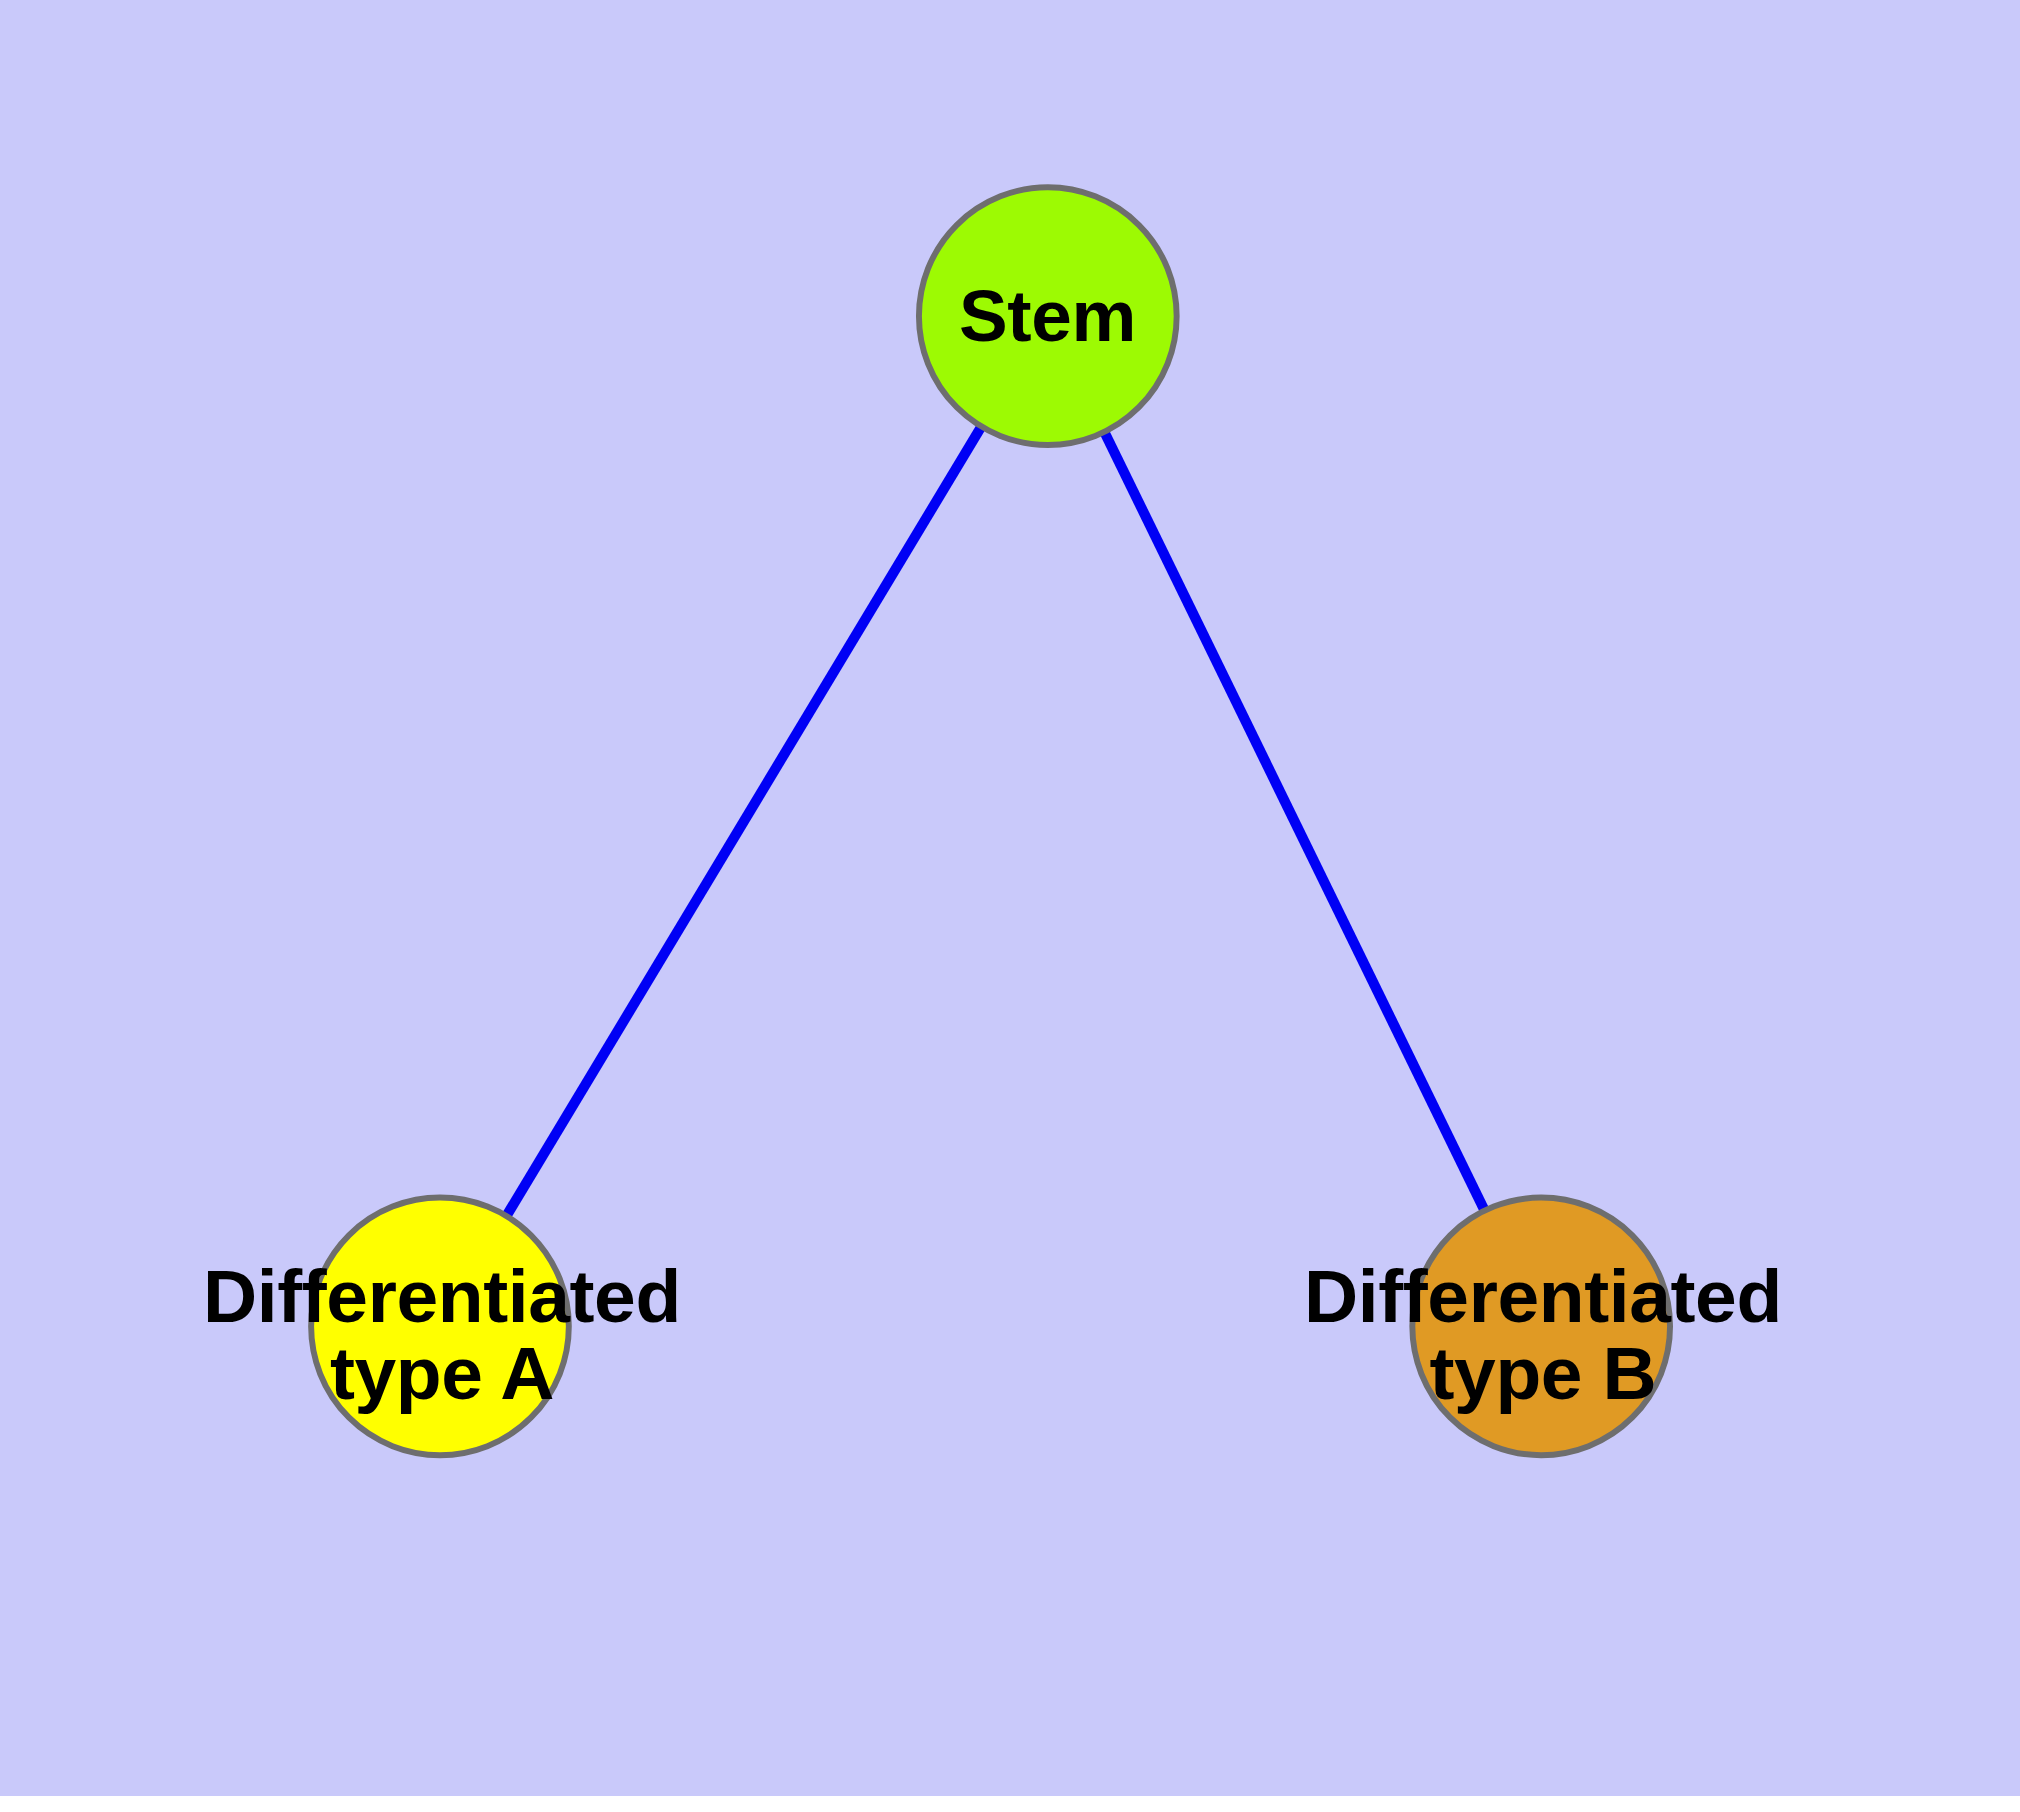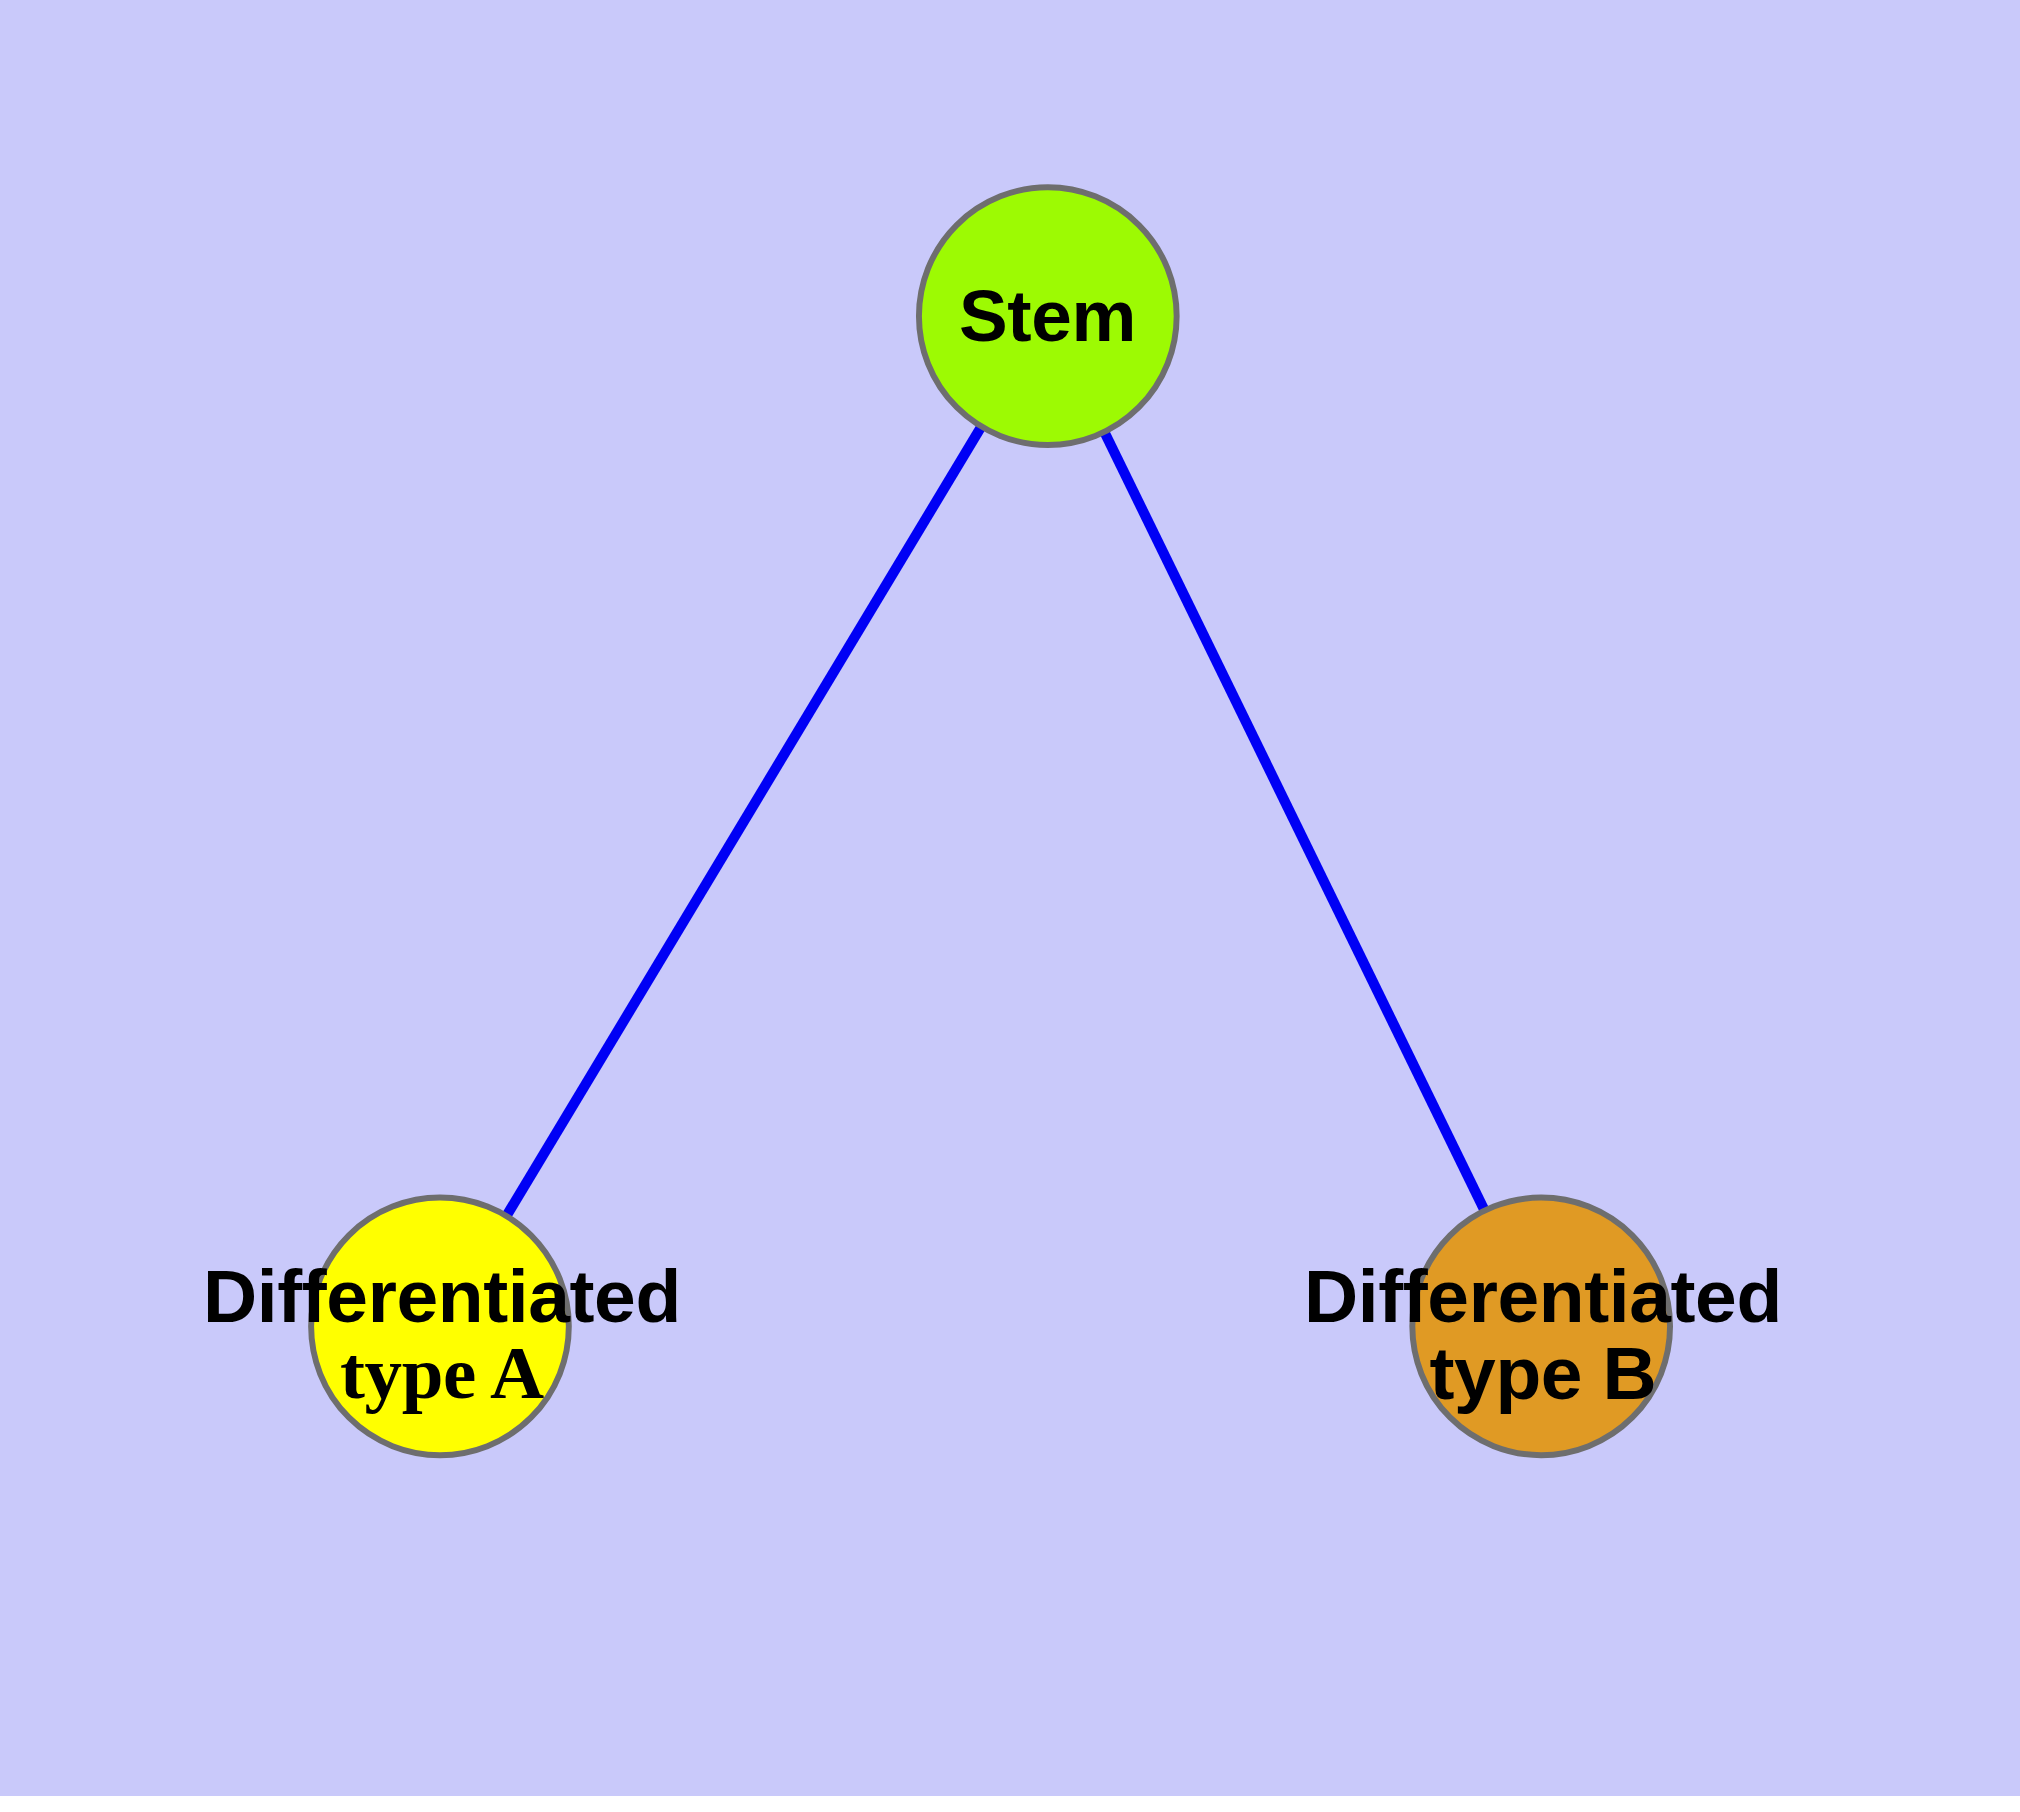--- a/index.html
+++ b/index.html
@@ -53,18 +53,18 @@
       </g>
     <g id="node-layer">
         <circle cx="1236" cy="373" r="152" fill="#9DFA03" stroke="#6E6E6E" stroke-width="7"></circle>
         <circle cx="519" cy="1565" r="152" fill="#FFFF00" stroke="#6E6E6E" stroke-width="7"></circle>
         <circle cx="1818" cy="1565" r="152" fill="#E09A24" stroke="#6E6E6E" stroke-width="7"></circle>
       </g>
   </svg>
 
   <div id="label-layer">
       <div class="node-label label-stem" style="font-size: 73px; color: rgb(0, 0, 0); left: 959px; top: 279px;"><span style="display: block;">Stem</span></div>
-      <div class="node-label label-two-line" style="font-size: 75px; color: rgb(0, 0, 0); left: 203px; top: 1250px;"><span style="display: block;">Differentiated</span><span style="display: block; font-family: Liberation Serif, serif;">type A</span></div>
+      <div class="node-label label-two-line" style="font-size: 75px; color: rgb(0, 0, 0); left: 203px; top: 1250px;"><span style="display: block;">Differentiated</span><span style="display: block;">type A</span></div>
       <div class="node-label label-two-line" style="font-size: 75px; color: rgb(0, 0, 0); left: 1304px; top: 1250px;"><span style="display: block;">Differentiated</span><span style="display: block; text-align: center;">type B</span></div>
     </div>
 
 </div>
 
 
 </body></html>

